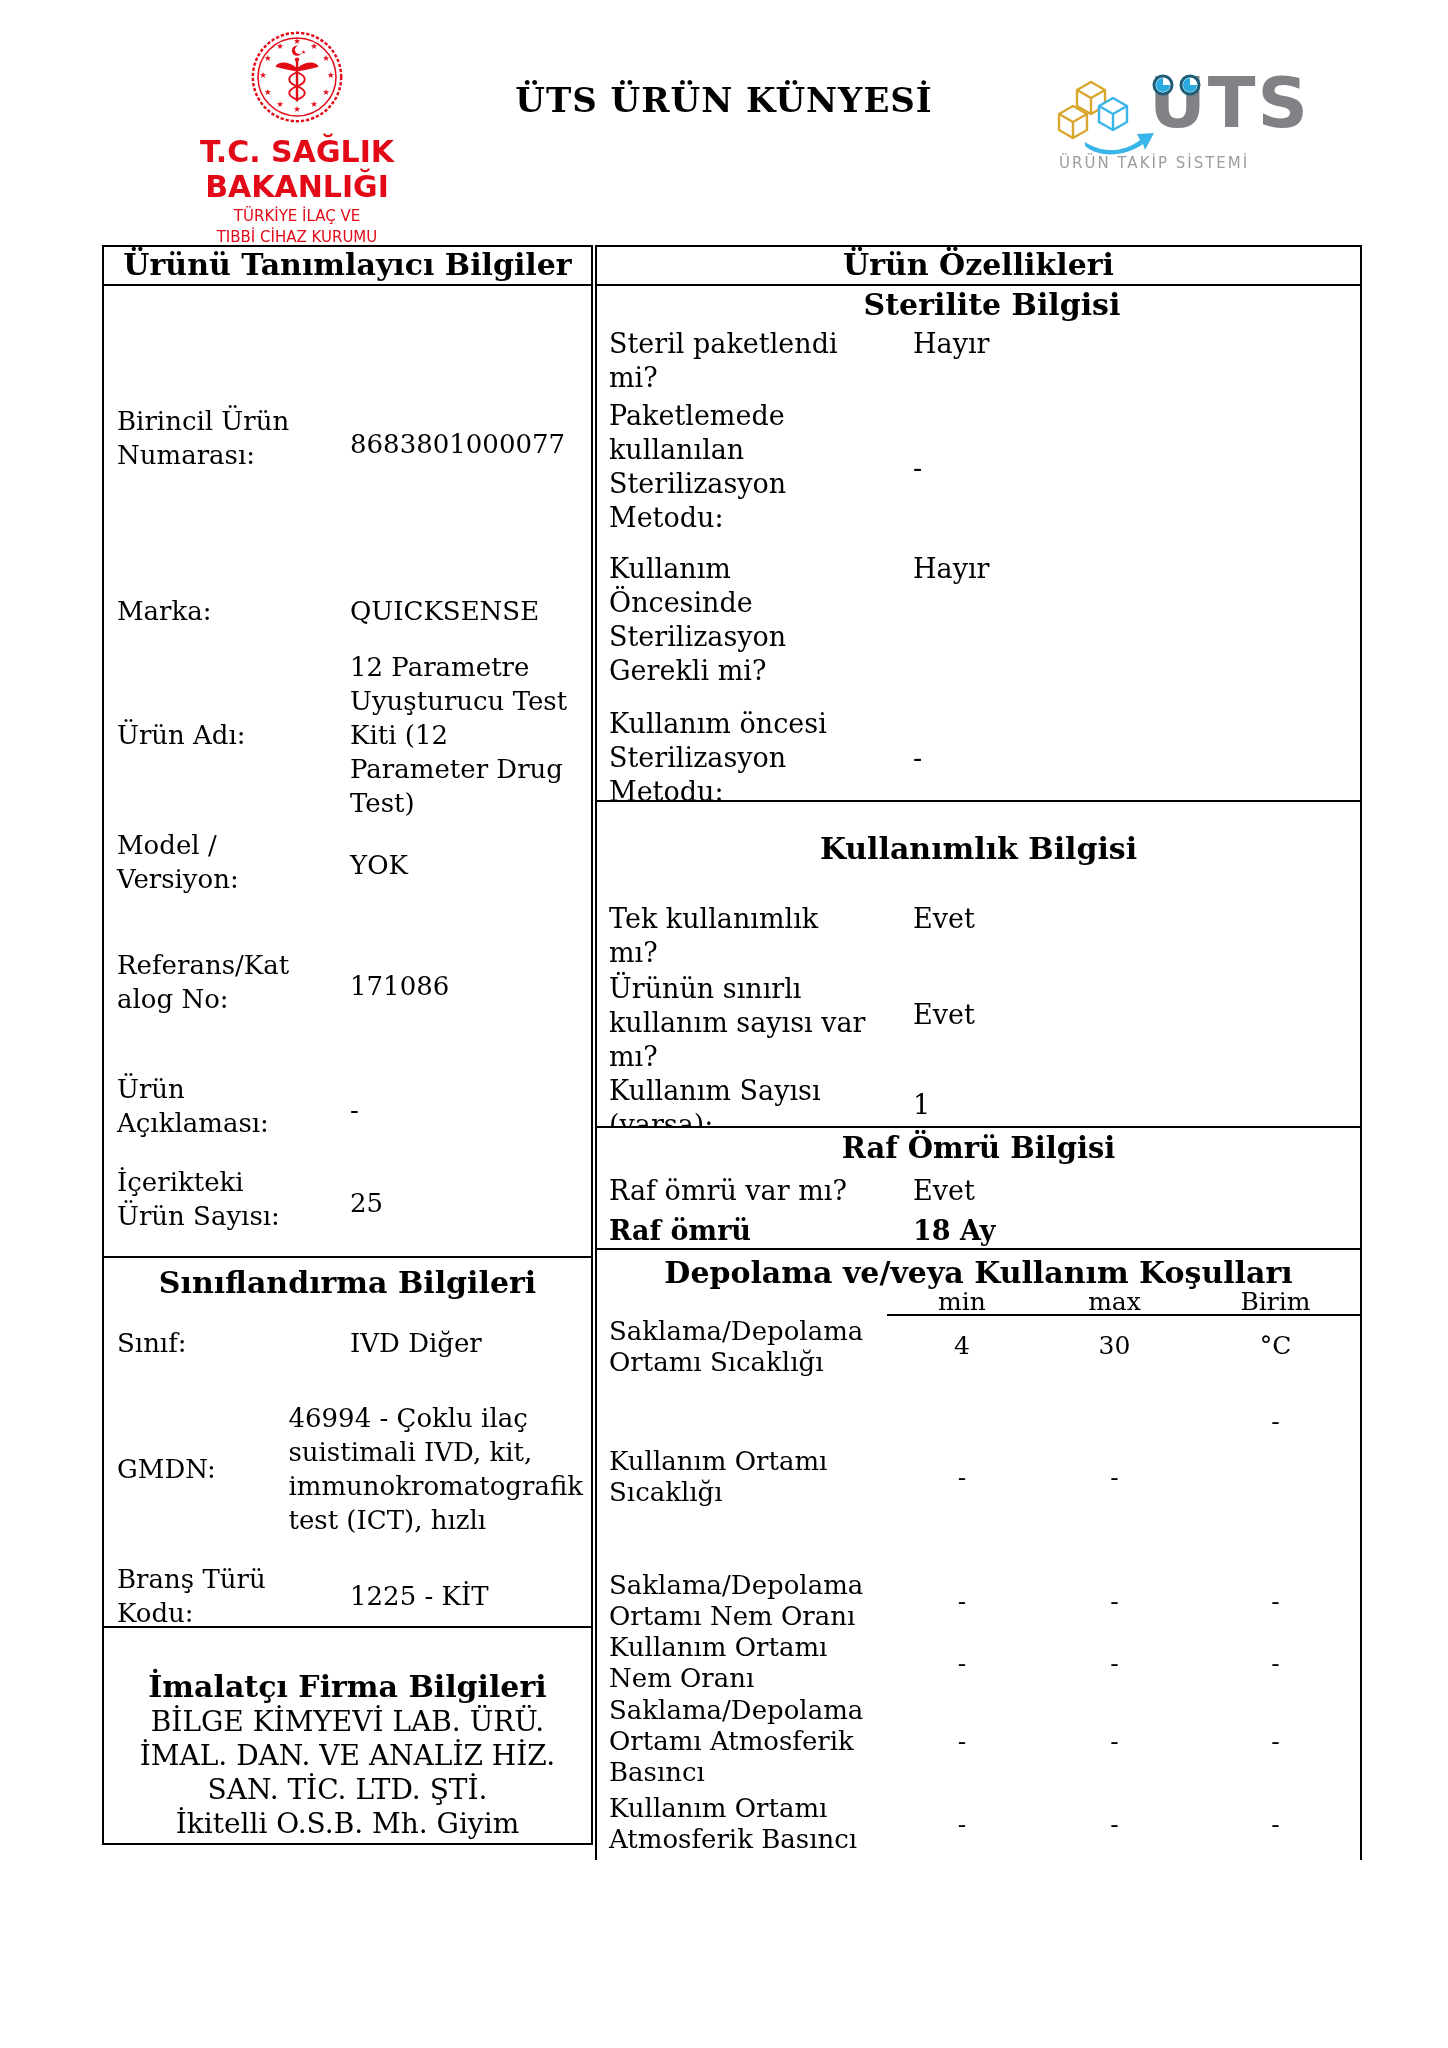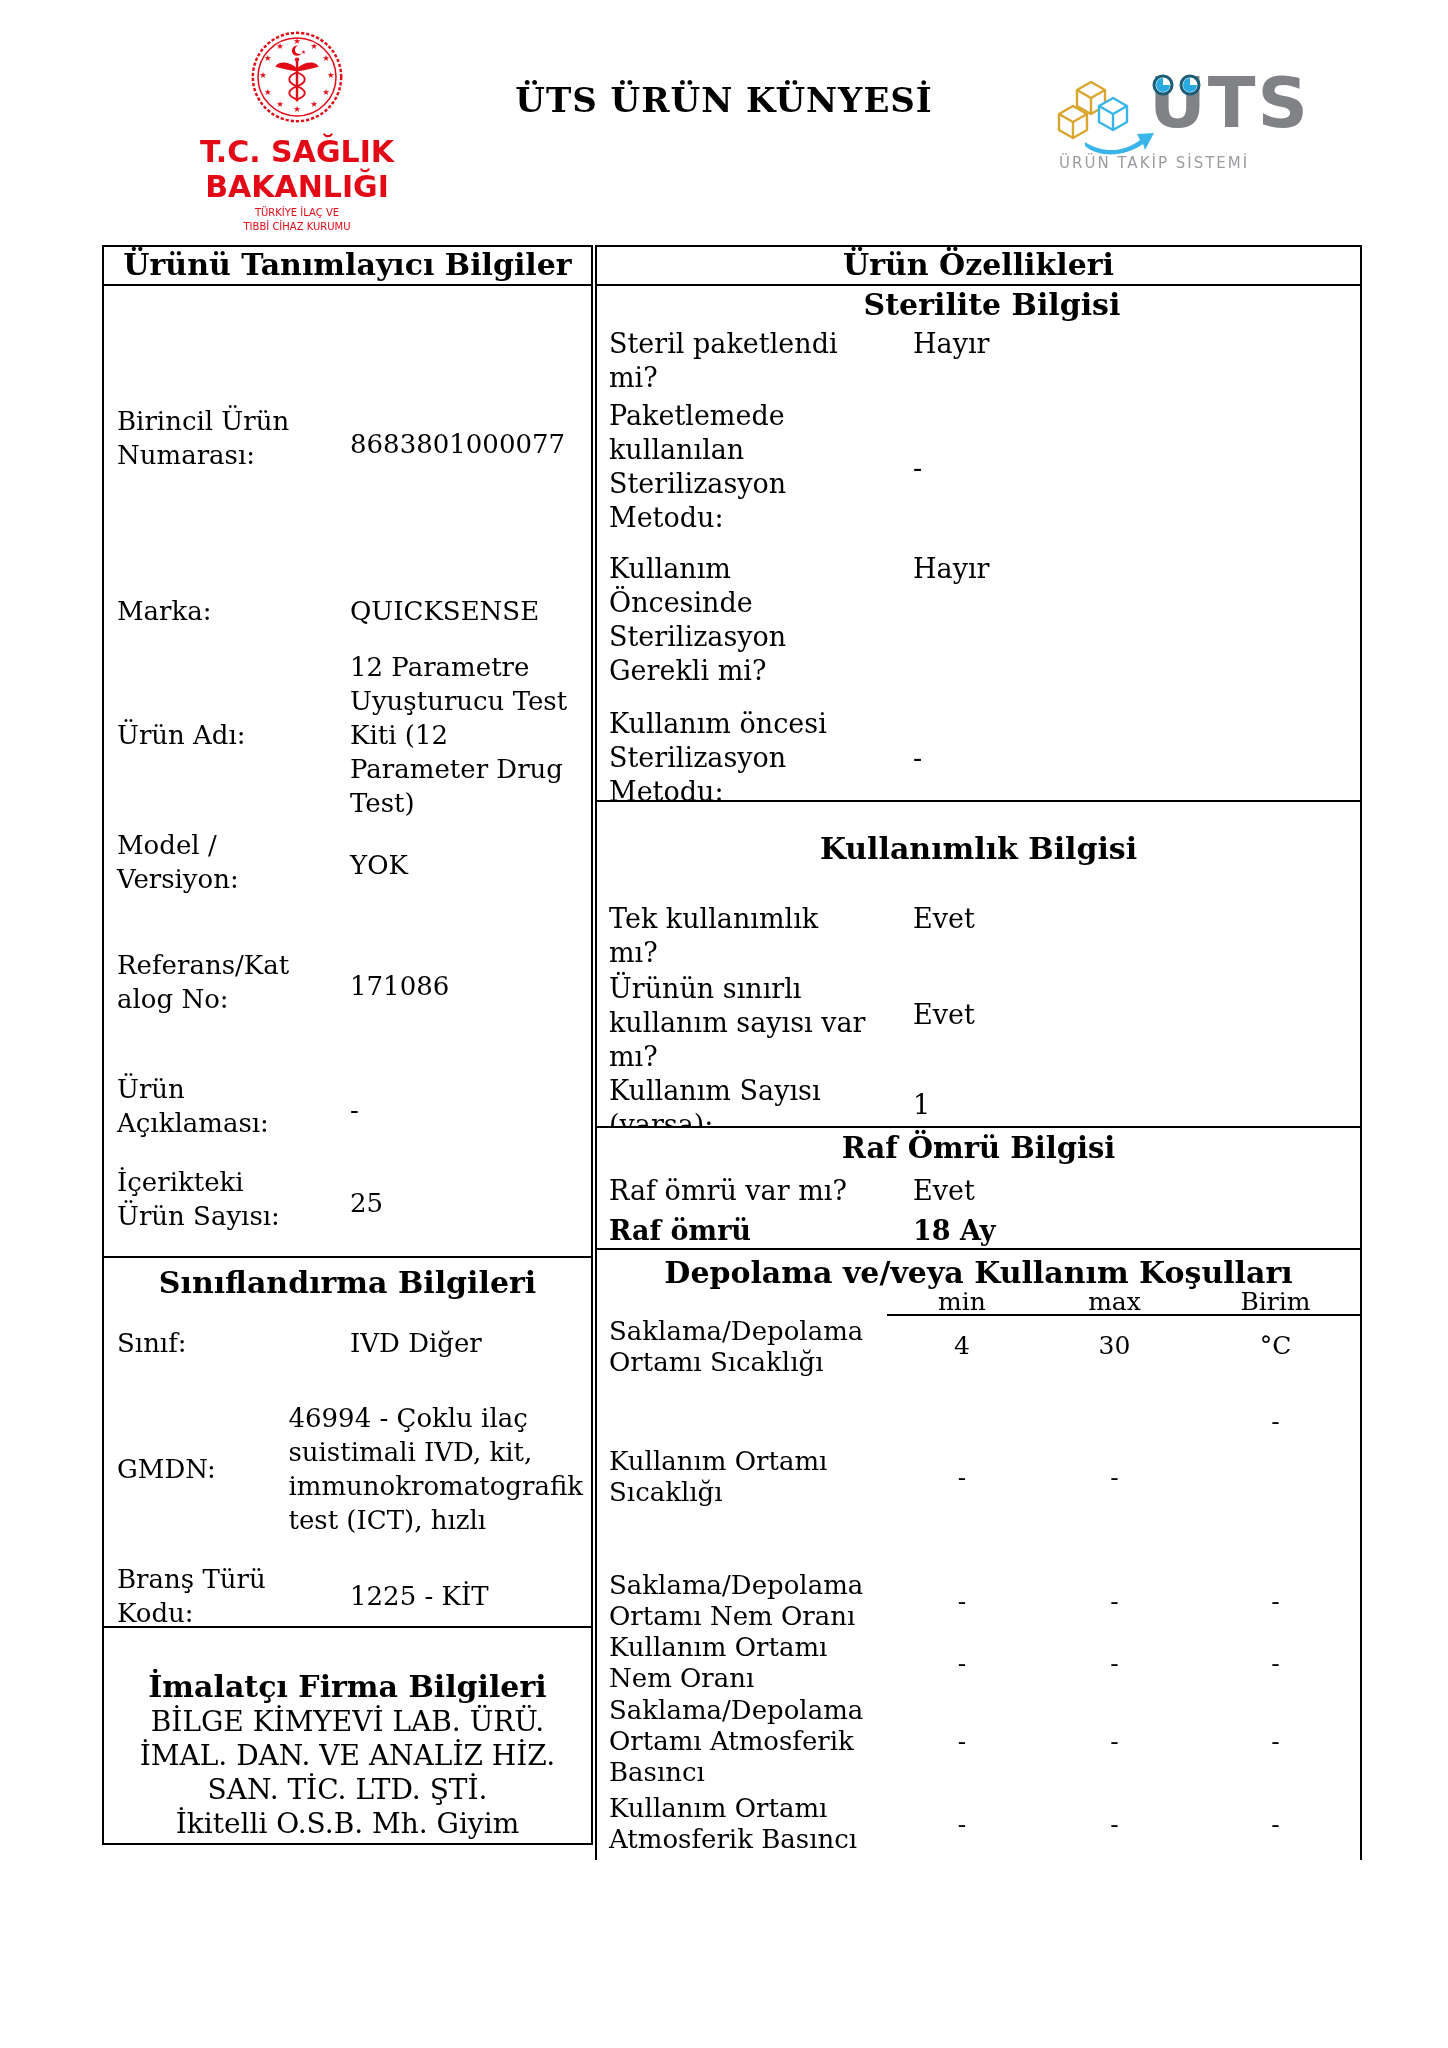--- a/index.html
+++ b/index.html
@@ -7,21 +7,21 @@
   .page {
     position:relative; width:1448px; height:2048px; background:#ffffff;
     font-family:"DejaVu Serif", serif; color:#000;
     overflow:hidden;
   }
 
   
   .gov-logo { position:absolute; left:130px; top:30px; width:334px; text-align:center; }
   .gov-emblem { width:94px; height:94px; display:block; margin:0 auto; }
   .gov-l1 { font-family:"DejaVu Sans", sans-serif; font-weight:bold; font-size:30px; color:#e30a17; margin-top:10px; letter-spacing:0px; }
-  .gov-l2, .gov-l3 { font-family:"DejaVu Sans", sans-serif; font-size:10px; color:#e30a17; margin-top:3px; }
+  .gov-l2, .gov-l3 { font-family:"DejaVu Sans", sans-serif; font-size:15px; color:#e30a17; margin-top:3px; }
   .doc-title { position:absolute; left:0; right:0; top:80px; text-align:center; font-size:34px; font-weight:bold; letter-spacing:1px; }
 
   .uts-logo { position:absolute; left:1055px; top:58px; width:260px; }
   .uts-cubes { position:absolute; left:0; top:22px; width:100px; height:78px; }
   .uts-acronym { position:absolute; left:94px; top:10px; font-family:"DejaVu Sans", sans-serif; font-weight:bold; font-size:70px; line-height:70px; color:#808285; letter-spacing:2px; }
   .uts-eyes { position:absolute; left:97px; top:16px; width:52px; height:22px; }
   .uts-caption { position:absolute; left:4px; top:96px; width:256px; font-family:"DejaVu Sans", sans-serif; font-size:15px; letter-spacing:2px; color:#9a9ca0; white-space:nowrap; }
 
   
   .col-left  { position:absolute; left:102px; top:245px; width:491px; }

